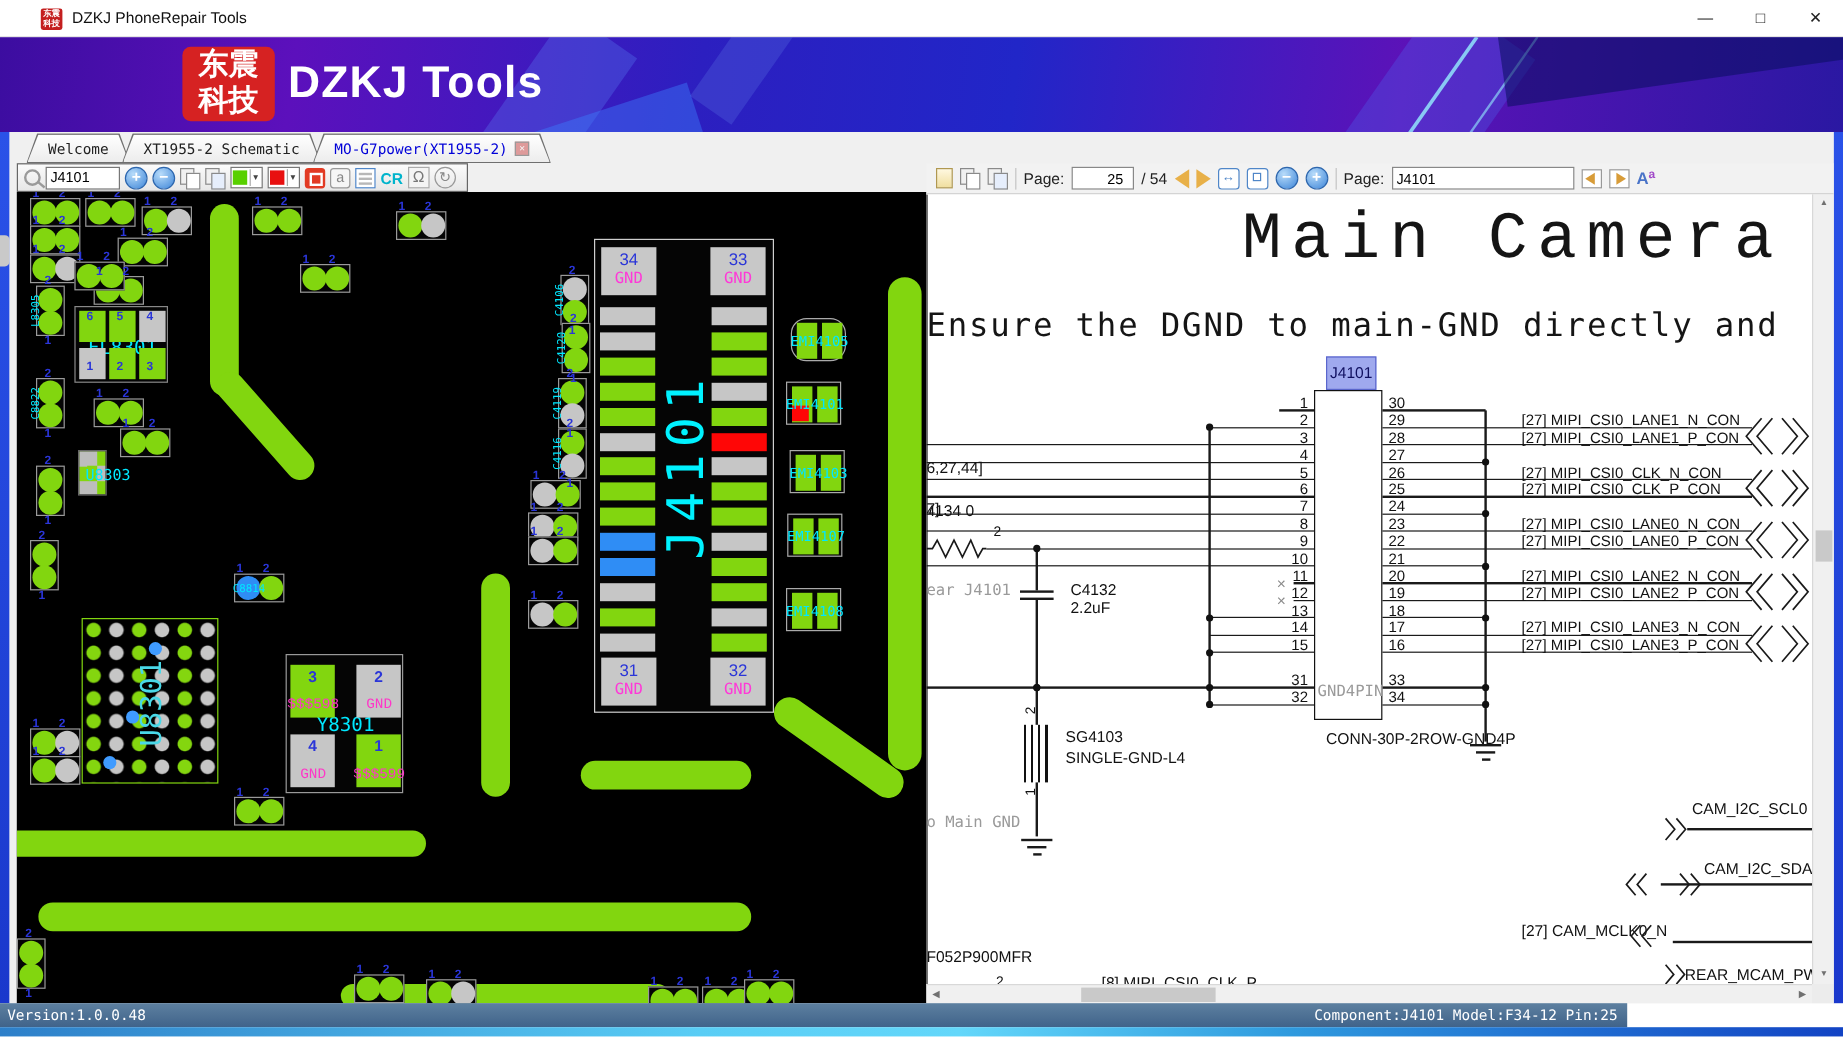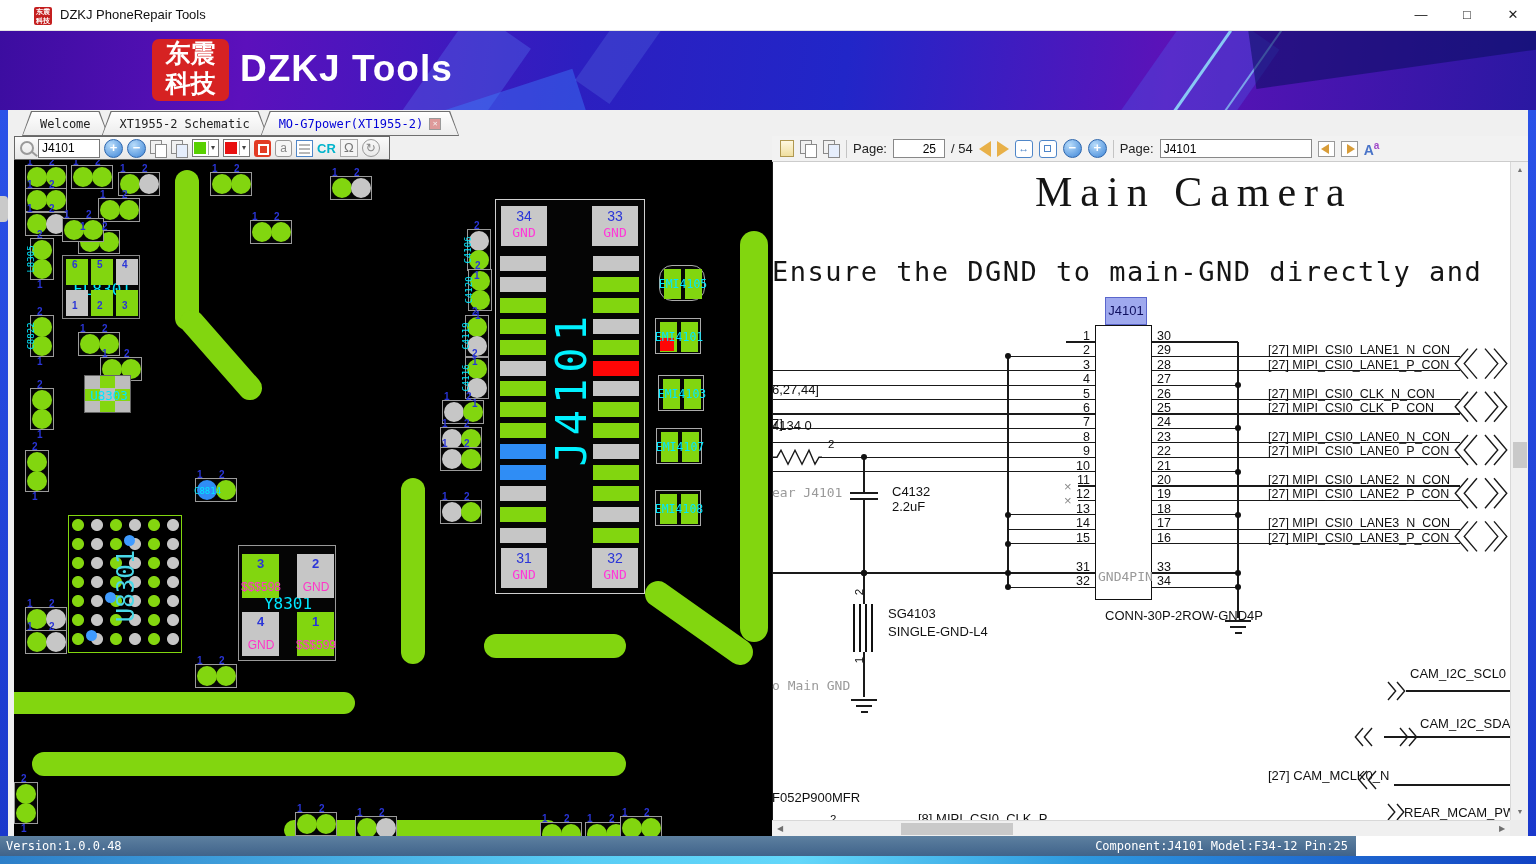--- a/index.html
+++ b/index.html
@@ -77,50 +77,50 @@
 .cpg{font-size:13px;color:#ff38d8;display:block;line-height:16px;font-family:"DejaVu Sans Mono",monospace}
 .rpad{position:absolute;width:46px;height:15px}
 #conn-ref{position:absolute;left:5px;top:172px;width:140px;text-align:center;font-size:42px;letter-spacing:6px;color:#00f2ff;font-family:"DejaVu Sans Mono",monospace;transform:rotate(-90deg)}
 .emi{position:absolute;width:46px;height:36px;border:1px solid #aaa;background:#050505}
 .epad{position:absolute;top:3px;width:17px;height:30px;background:#82d60f}
 .ered{position:absolute;left:4px;top:19px;width:14px;height:13px;background:#ff0606}
 .elab{position:absolute;left:-9px;top:11px;width:64px;text-align:center;font-size:11.5px;color:#00e8ff;font-family:"DejaVu Sans Mono",monospace}
 #fl8301{position:absolute;left:48px;top:95px;width:78px;height:64px;border:1px solid #888;background:#050505}
 .flp{position:absolute;width:22px;height:26px;text-align:center;font-size:12px;color:#2a35d8;font-weight:bold}
 #fl-lab{position:absolute;left:-6px;top:24px;width:90px;text-align:center;font-size:16px;color:#00e8ff;font-family:"DejaVu Sans Mono",monospace}
-#u8303{position:absolute;left:70px;top:215px;width:47px;height:38px;background:repeating-conic-gradient(#84d60f 0% 25%,#bdbdbd 0% 50%) 0 0/30px 25px;border:1px solid #666}
+#u8303{position:absolute;left:51px;top:215px;width:24px;height:38px;background:repeating-conic-gradient(#84d60f 0% 25%,#bdbdbd 0% 50%) 0 0/30px 25px;border:1px solid #666}
 #u8303 span{position:absolute;left:-6px;top:12px;width:60px;text-align:center;font-size:12.5px;color:#00e8ff;font-family:"DejaVu Sans Mono",monospace}
 #u8301{position:absolute;left:54px;top:355px;width:114px;height:138px;border:1.5px solid #82d60f;background-image:radial-gradient(circle at 9px 9px,#84d60f 5.5px,transparent 6.5px),radial-gradient(circle at 9px 9px,#c6c6c6 5.5px,transparent 6.5px);background-size:38px 19px,38px 19px;background-position:0 0,19px 0}
 #u8301 .bd{position:absolute;width:11px;height:11px;border-radius:50%;background:#3f9bff}
 #u8301 span.lab{position:absolute;left:-10px;top:56px;width:134px;text-align:center;font-size:24px;color:#49d8e8;font-family:"DejaVu Sans Mono",monospace;transform:rotate(-90deg)}
 #y8301{position:absolute;left:224px;top:385px;width:98px;height:116px;border:1px solid #999;background:#050505}
 .ypad{position:absolute;width:37px;height:44px}
 .yn{position:absolute;width:37px;text-align:center;font-size:13px;color:#2a35d8;font-weight:bold}
-.yv{position:absolute;width:70px;text-align:center;font-size:12px;color:#ff35c8;font-family:Liberation Sans, sans-serif}
+.yv{position:absolute;width:70px;text-align:center;font-size:12px;color:#ff35c8;font-family:Liberation Mono, monospace}
 #y-lab{position:absolute;left:0;top:48px;width:98px;text-align:center;font-size:16px;color:#00e8ff;font-family:"DejaVu Sans Mono",monospace}
 
 #sch-toolbar{position:absolute;left:764px;top:26px;width:756px;height:26px;background:#f2f2f2;border-bottom:1px solid #ccc;display:flex;align-items:center;gap:6px;padding:0 8px}
 .sep{width:1px;height:18px;background:#c4c4c4;flex:none}
 .i-doc{width:14px;height:17px;background:linear-gradient(#fff8e0,#f0dfa0);border:1px solid #b09850;display:inline-block;flex:none}
 .tri-l{width:0;height:0;border-top:8px solid transparent;border-bottom:8px solid transparent;border-right:12px solid #e8b048;display:inline-block;flex:none}
 .tri-r{width:0;height:0;border-top:8px solid transparent;border-bottom:8px solid transparent;border-left:12px solid #e8b048;display:inline-block;flex:none}
 .i-fitw,.i-fitp{width:18px;height:18px;border:1.5px solid #4f86c8;border-radius:3px;background:#fff;color:#4f86c8;font-size:11px;text-align:center;line-height:15px;display:inline-block;flex:none}
 .i-fitp span{display:inline-block;width:7px;height:7px;border:1.5px solid #4f86c8;margin-top:3px}
 .tlabel{font-size:13px;color:#222;flex:none}
 .tinput{height:19px;border:1px solid #888;font-size:12px;padding:0 3px;font-family:inherit}
 .pg{width:52px;text-align:right;padding-right:8px}
 .fnd{width:152px}
 .i-find{width:17px;height:16px;background:#fff;border:1px solid #999;position:relative;display:inline-block;flex:none}
 .i-find::after{content:'';position:absolute;top:2px;width:0;height:0;border-top:5px solid transparent;border-bottom:5px solid transparent}
 .i-find.l::after{left:2px;border-right:8px solid #d89c38}
 .i-find.r::after{right:2px;border-left:8px solid #d89c38}
 .i-aa{font-size:14px;font-weight:bold;color:#4a74c8;flex:none}
 .i-aa sup{color:#a048c8;font-size:10px}
 #sch-canvas{position:absolute;left:764px;top:52px;width:738px;height:658px;background:#fff;overflow:hidden}
-#sch-title{position:absolute;left:263px;top:6px;font-family:Liberation Serif, serif;font-size:42px;letter-spacing:8px;color:#151515}
+#sch-title{position:absolute;left:263px;top:6px;font-family:Liberation Mono, monospace;font-size:55px;letter-spacing:8px;color:#151515}
 #sch-note{position:absolute;left:0;top:94px;font-family:"DejaVu Sans Mono",monospace;font-size:27px;letter-spacing:1.5px;color:#151515;white-space:nowrap}
 #sch-hl{position:absolute;left:333px;top:135px;width:42px;height:28px;background:#9fa9ee;border:1.6px solid #5a66cc;color:#101060;font-size:13px;text-align:center;line-height:25px;z-index:4}
 #sch-els{position:absolute;inset:0}
 #sch-svg{position:absolute;left:0;top:0;pointer-events:none;z-index:3}
 .wl{position:absolute;height:1.4px;background:#1a1a1a}
 .wv{position:absolute;width:1.4px;background:#1a1a1a}
 .wdot{position:absolute;width:6px;height:6px;border-radius:50%;background:#111;z-index:2}
 .pnum{position:absolute;font-size:12.5px;color:#111;white-space:nowrap}
 .pr{width:34px;text-align:right}
 .slabel{position:absolute;font-size:12.5px;color:#111;white-space:nowrap}

